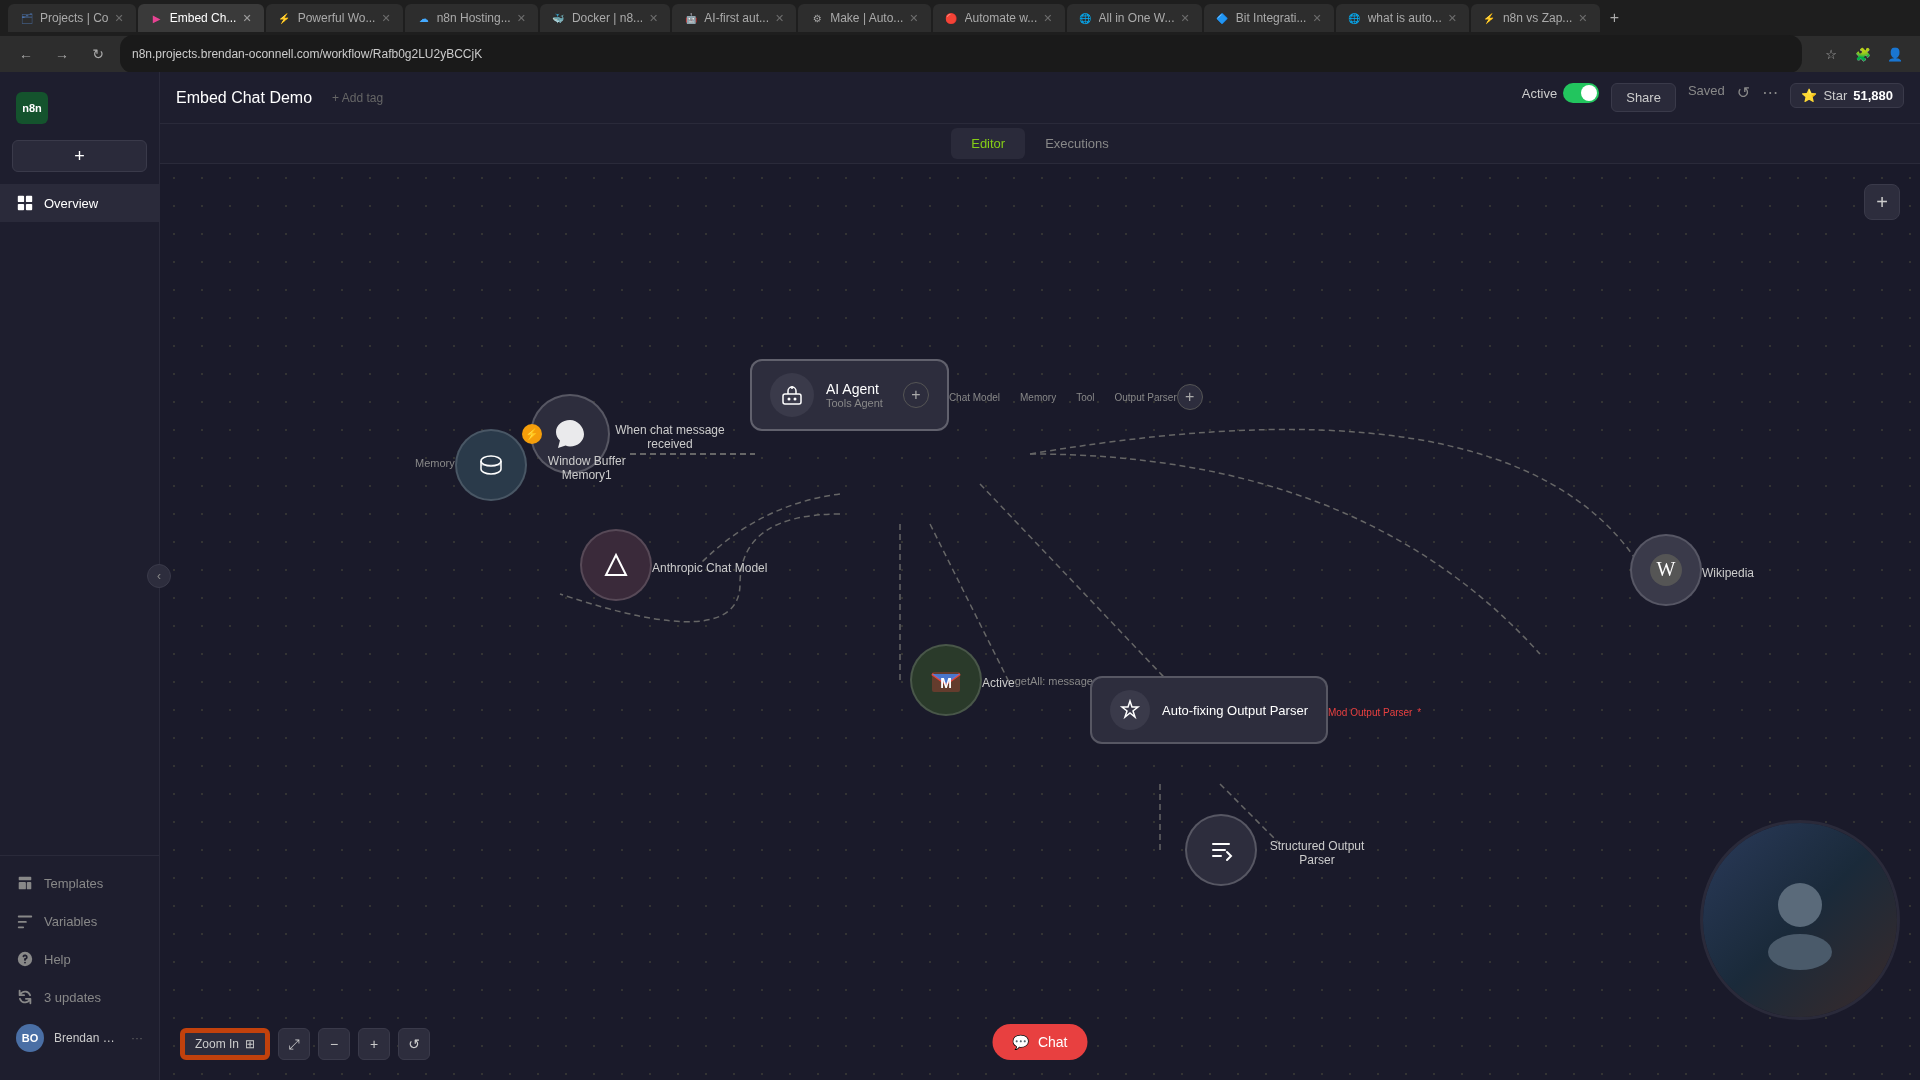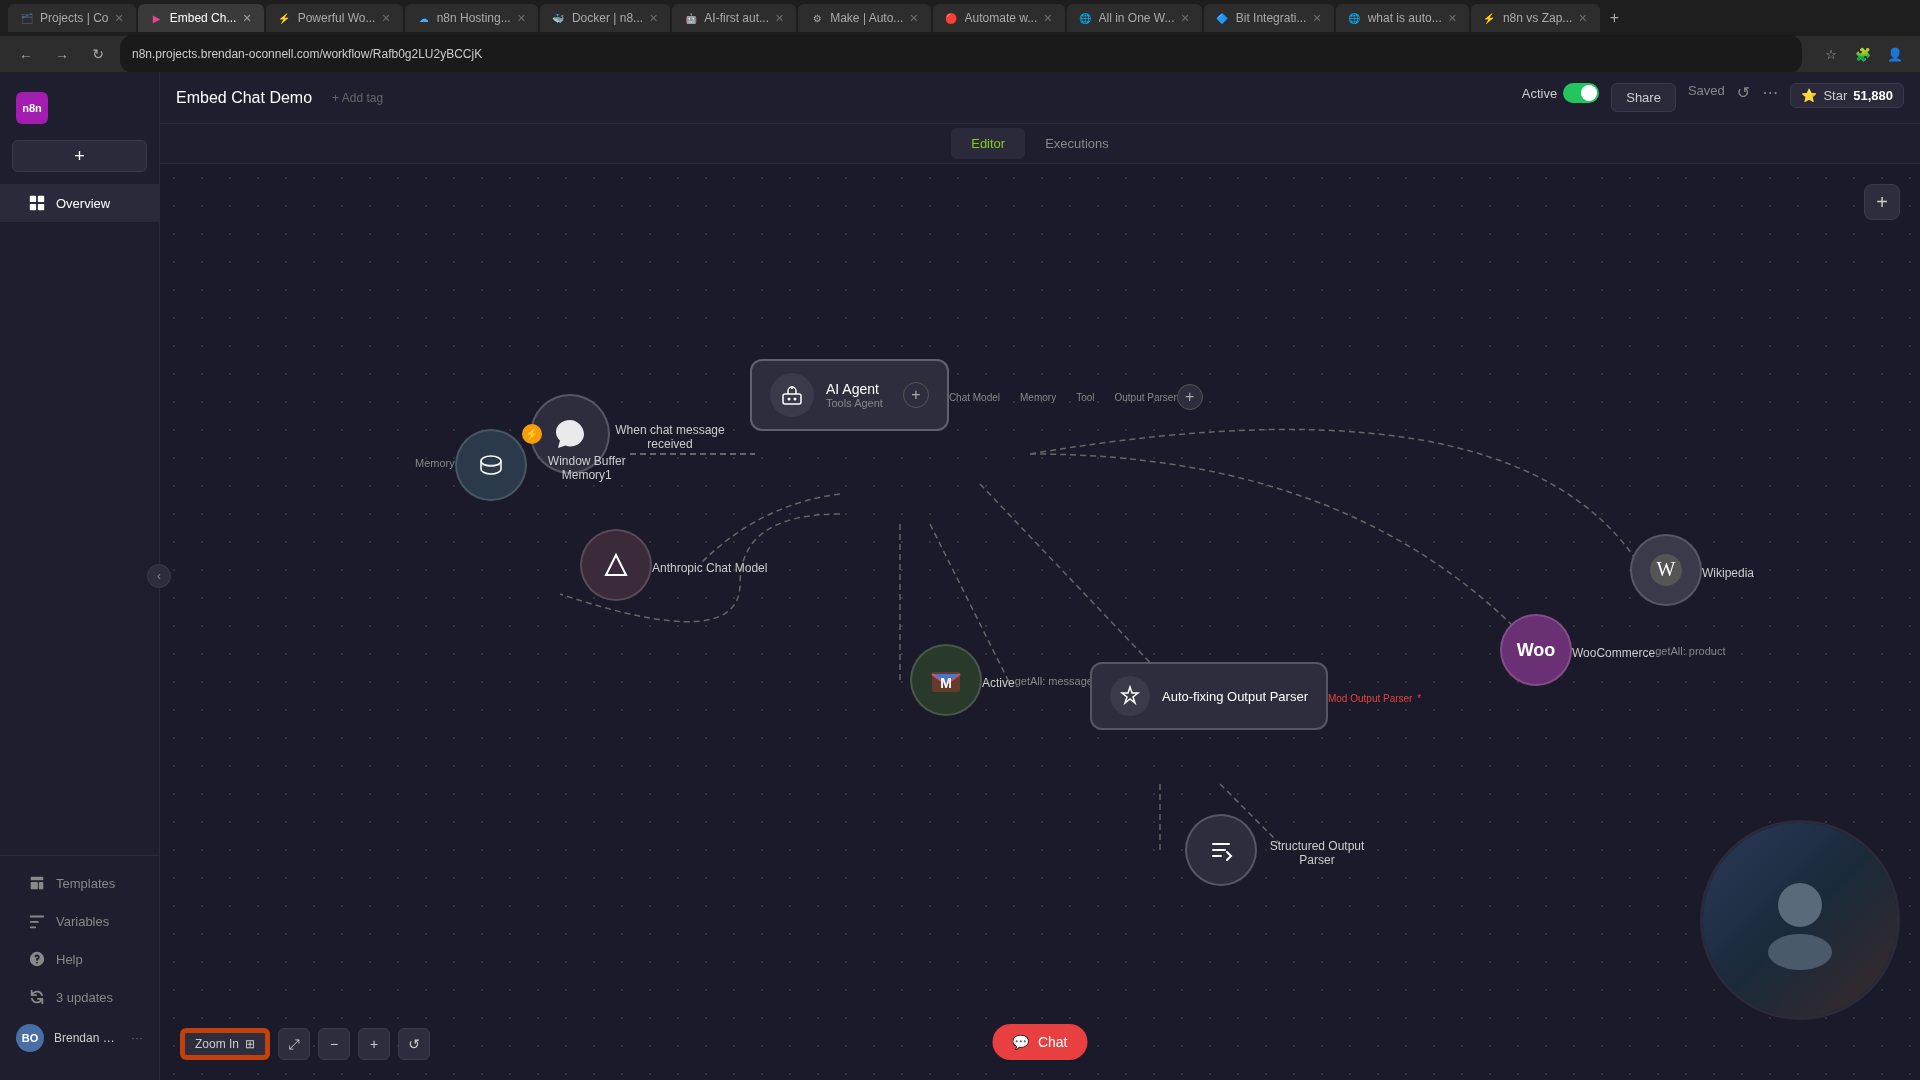--- a/index.html
+++ b/index.html
@@ -16,24 +16,24 @@
     .url-bar { flex: 1; height: 38px; background: #1a1a1a; border-radius: 13px; display: flex; align-items: center; padding: 0 12px; font-size: 12px; color: #ccc; }
     .browser-actions { display: flex; align-items: center; gap: 6px; margin-left: 8px; }
     .browser-action-btn { width: 26px; height: 26px; display: flex; align-items: center; justify-content: center; color: #aaa; font-size: 13px; cursor: pointer; }
 
     
     .app { display: flex; height: calc(1080px - 72px); }
 
     
     .sidebar { width: 160px; background: #1e1e2e; display: flex; flex-direction: column; padding: 12px 0; border-right: 1px solid #2a2a3a; flex-shrink: 0; }
     .sidebar-logo { display: flex; align-items: center; gap: 8px; padding: 8px 16px 16px; }
-    .logo-icon { width: 32px; height: 32px; background: #a21caf; border-radius: 6px; display: flex; align-items: center; justify-content: center; font-size: 11px; font-weight: bold; color: white; text-align: right; }
+    .logo-icon { width: 32px; height: 32px; background: #14532d; border-radius: 6px; display: flex; align-items: center; justify-content: center; font-size: 11px; font-weight: bold; color: white; text-align: right; }
     .new-workflow-btn { margin: 0 12px 12px; background: #2a2a3a; border: 1px solid #3a3a4a; border-radius: 6px; height: 32px; display: flex; align-items: center; justify-content: center; cursor: pointer; color: #fff; font-size: 18px; }
     .sidebar-nav { flex: 1; }
-    .sidebar-item { display: flex; align-items: center; gap: 10px; padding: 10px 28px; cursor: pointer; color: #888; font-size: 13px; }
+    .sidebar-item { display: flex; align-items: center; gap: 10px; padding: 10px 16px; cursor: pointer; color: #888; font-size: 13px; }
     .sidebar-item.active { color: #fff; background: #2a2a3a; }
     .sidebar-item svg { width: 18px; height: 18px; flex-shrink: 0; }
     .sidebar-bottom { padding: 8px 0; border-top: 1px solid #2a2a3a; }
     .sidebar-bottom-item { display: flex; align-items: center; gap: 10px; padding: 8px 16px; cursor: pointer; color: #888; font-size: 13px; }
     .user-avatar-small { width: 28px; height: 28px; border-radius: 50%; background: #4a6fa5; display: flex; align-items: center; justify-content: center; font-size: 11px; color: white; font-weight: bold; flex-shrink: 0; }
     .user-name { font-size: 12px; color: #ccc; flex: 1; overflow: hidden; text-overflow: ellipsis; white-space: nowrap; }
 
     
     .main-content { flex: 1; display: flex; flex-direction: column; background: #1a1a2e; position: relative; overflow: hidden; }
 
@@ -367,44 +367,37 @@
             <rect x="4" y="10" width="28" height="20" rx="2" fill="#EA4335" opacity="0.3"></rect>
             <path d="M4 12l14 10 14-10" stroke="#EA4335" stroke-width="2.5" fill="none"></path>
             <path d="M4 12L18 22L32 12" fill="#4285F4" opacity="0.8"></path>
             <text x="18" y="26" text-anchor="middle" fill="white" font-size="14" font-weight="bold">M</text>
           </svg>
         </div>
         <div class="node-label">Active</div>
         <div class="node-sublabel">getAll: message</div>
       </div>
 
-      <div class="node" style="left: 930px; top: 498px;">
+      <div class="node" style="left: 930px; top: 512px;">
         <div class="node-rect auto-fixing-node" style="min-width:180px; background:#2d2d3d; border: 2px solid rgba(255,255,255,0.2);">
           <div style="width:40px;height:40px;background:#3a3a4a;border-radius:50%;display:flex;align-items:center;justify-content:center;">
             <svg width="22" height="22" viewBox="0 0 22 22" fill="none">
               <path d="M11 2L13 8H19L14 12L16 18L11 14L6 18L8 12L3 8H9L11 2Z" stroke="white" stroke-width="1.5" fill="none"></path>
             </svg>
           </div>
           <div>
             <div style="font-size:13px;color:#fff;font-weight:500;">Auto-fixing Output Parser</div>
           </div>
         </div>
         <div style="font-size:10px;color:#e84040;margin-top:4px;">
           <span>Mod Output Parser</span>
           <span style="color:#e84040;margin-left:2px;">*</span>
         </div>
       </div>
 
-      <div class="node" style="left: 1340px; top: 450px;">
-        <div class="node-circle woocommerce-node">
-          <span style="color:white;font-size:18px;font-weight:bold;">Woo</span>
-        </div>
-        <div class="node-label">WooCommerce</div>
-        <div class="node-sublabel">getAll: product</div>
-      </div>
 
       <div class="node" style="left: 1470px; top: 370px;">
         <div class="node-circle wikipedia-node">
           <svg width="40" height="40" viewBox="0 0 40 40" fill="none">
             <circle cx="20" cy="20" r="16" fill="#555"></circle>
             <text x="20" y="26" text-anchor="middle" fill="white" font-size="20" font-family="serif">W</text>
           </svg>
         </div>
         <div class="node-label">Wikipedia</div>
       </div>

